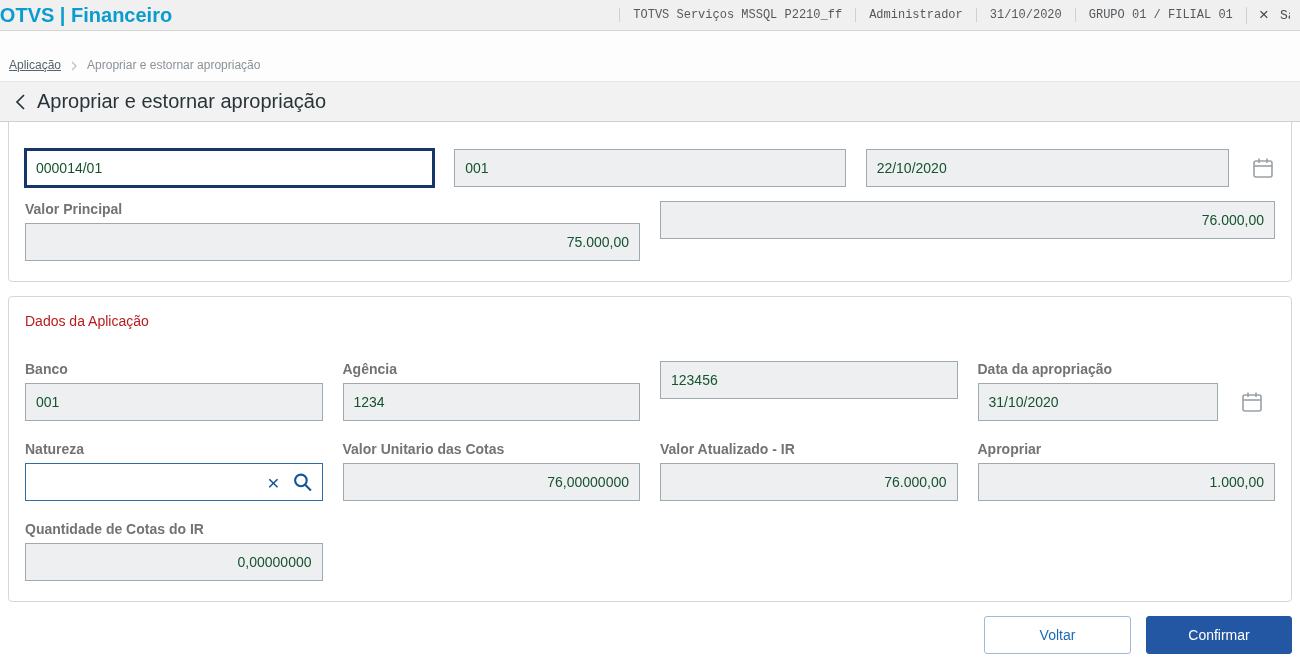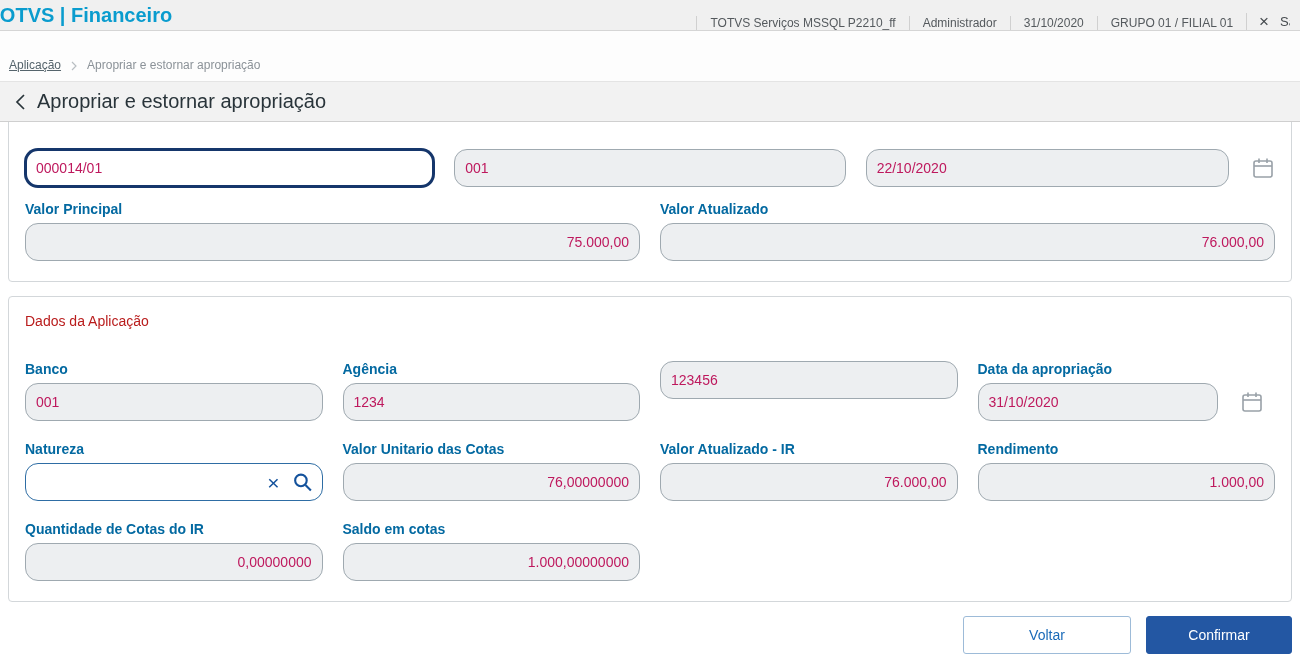--- a/index.html
+++ b/index.html
@@ -5,21 +5,21 @@
   * { margin:0; padding:0; box-sizing:border-box; }
   html,body { width:1300px; height:660px; overflow:hidden; background:#fff;
               font-family:"Liberation Sans", sans-serif; }
 
   
   .top-header { height:31px; background:#f0f0f0; border-bottom:1px solid #d5d5d5;
                 display:flex; align-items:center; justify-content:space-between;
                 position:relative; z-index:10; }
   .app-title { font-size:20px; font-weight:bold; color:#0a9cce; margin-left:-12px;
                white-space:nowrap; }
-  .header-right { display:flex; align-items:flex-end; height:100%; }
+  .header-right { display:flex; align-items:center; height:100%;font-family:Liberation Mono, monospace; }
   .header-item { font-size:12px; color:#54595d; padding:0 13px;
                  border-left:1px solid #d0d0d0; display:flex; align-items:center;
                  white-space:nowrap; }
   .close-item { gap:11px; padding:0 10px 0 12px; }
   .close-x { font-size:17px; color:#454a4e; cursor:pointer; line-height:1; }
   .exit-label { width:10px; overflow:hidden; font-size:13px; color:#454a4e; }
 
   
   .breadcrumb-bar { height:51px; background:#fdfdfd; border-bottom:1px solid #e4e4e4;
                     display:flex; align-items:flex-end; padding:0 0 9px 9px; gap:9px;
@@ -39,25 +39,25 @@
   .content { padding:8px; background:#fff; position:relative; z-index:1; }
   .card { border:1px solid #d3d7da; border-radius:4px; background:#fff; }
   .card-top { margin-top:-20px; padding:38px 16px 20px 16px; margin-bottom:14px; }
   .card-dados { padding:16px 16px 20px 16px; }
   .card-title { font-size:14px; font-weight:400; color:#b91c1c; margin-bottom:32px; }
 
   .resumo-row1 { display:flex; align-items:center; gap:20px; }
   .resumo-row2 { display:flex; gap:20px; margin-top:14px; }
   .resumo-row2 .field { flex:1; }
 
-  .field-label { display:block; font-size:14px; font-weight:bold; color:#0369a1;
+  .field-label { display:block; font-size:14px; font-weight:bold; color:#737373;
                  margin-bottom:6px; }
 
-  .inp { height:38px; width:100%; border:1px solid #9fa9b0; border-radius:13px;
-         background:#edeff1; color:#be185d; font-family:inherit; font-size:14px;
+  .inp { height:38px; width:100%; border:1px solid #9fa9b0; border-radius:0;
+         background:#edeff1; color:#14532d; font-family:inherit; font-size:14px;
          padding:0 10px; outline:none; }
   .inp.num { text-align:right; }
   .inp-doc { width:410px; background:#fff; border:2px solid #15366b;
              box-shadow:0 0 0 1px #15366b; padding:0 9px; }
   .inp-parcela { width:392px; }
   .inp-date1 { width:364px; }
 
   .cal-btn { display:flex; align-items:center; cursor:pointer; margin-left:2px; }
 
   .grid { display:grid; grid-template-columns:repeat(4,1fr); column-gap:14px;
@@ -70,21 +70,21 @@
   .lookup .inp { background:#fff; border-color:#2e6da4; padding-right:62px; }
   .lookup-icons { position:absolute; right:10px; top:50%; transform:translateY(-50%);
                   display:flex; align-items:center; gap:12px; }
   .clear-x { font-size:21px; color:#14529c; line-height:1; cursor:pointer; }
   .search-btn { display:flex; align-items:center; cursor:pointer; }
 
   
   .footer-actions { display:flex; justify-content:flex-end; gap:15px; padding-top:14px; }
   .btn { height:38px; border-radius:3px; font-size:14px; font-family:inherit;
          cursor:pointer; }
-  .btn-voltar { width:168px; background:#fff; border:1px solid #9dbbd8; color:#1a6ab8; }
+  .btn-voltar { width:147px; background:#fff; border:1px solid #9dbbd8; color:#1a6ab8; }
   .btn-confirmar { width:146px; background:#2357a3; border:1px solid #2357a3; color:#fff; }
 </style>
 </head>
 <body>
 
 <div class="top-header">
   <div class="app-title">TOTVS | Financeiro</div>
   <div class="header-right">
     <span class="header-item">TOTVS Serviços MSSQL P2210_ff</span>
     <span class="header-item">Administrador</span>
@@ -131,21 +131,20 @@
             <line x1="3" y1="10" x2="21" y2="10"></line>
           </svg>
       </span>
     </div>
     <div class="resumo-row2">
       <div class="field">
         <label class="field-label">Valor Principal</label>
         <input class="inp num" type="text" readonly="" value="75.000,00" style="">
       </div>
       <div class="field">
-        <label class="field-label">Valor Atualizado</label>
         <input class="inp num" type="text" readonly="" value="76.000,00" style="">
       </div>
     </div>
   </section>
 
   <section class="card card-dados">
     <h2 class="card-title">Dados da Aplicação</h2>
     <div class="grid">
 
       <div class="field">
@@ -192,30 +191,26 @@
       <div class="field">
         <label class="field-label">Valor Unitario das Cotas</label>
         <input class="inp num" type="text" readonly="" value="76,00000000" style="">
       </div>
       <div class="field">
         <label class="field-label">Valor Atualizado - IR</label>
         <input class="inp num" type="text" readonly="" value="76.000,00" style="">
       </div>
 
       <div class="field">
-        <label class="field-label">Rendimento</label>
+        <label class="field-label">Apropriar</label>
         <input class="inp num" type="text" readonly="" value="1.000,00" style="">
       </div>
       <div class="field">
         <label class="field-label">Quantidade de Cotas do IR</label>
         <input class="inp num" type="text" readonly="" value="0,00000000" style="">
-      </div>
-      <div class="field">
-        <label class="field-label">Saldo em cotas</label>
-        <input class="inp num" type="text" readonly="" value="1.000,00000000" style="">
       </div>
 
     </div>
   </section>
 
   <div class="footer-actions">
     <button class="btn btn-voltar">Voltar</button>
     <button class="btn btn-confirmar">Confirmar</button>
   </div>
 

